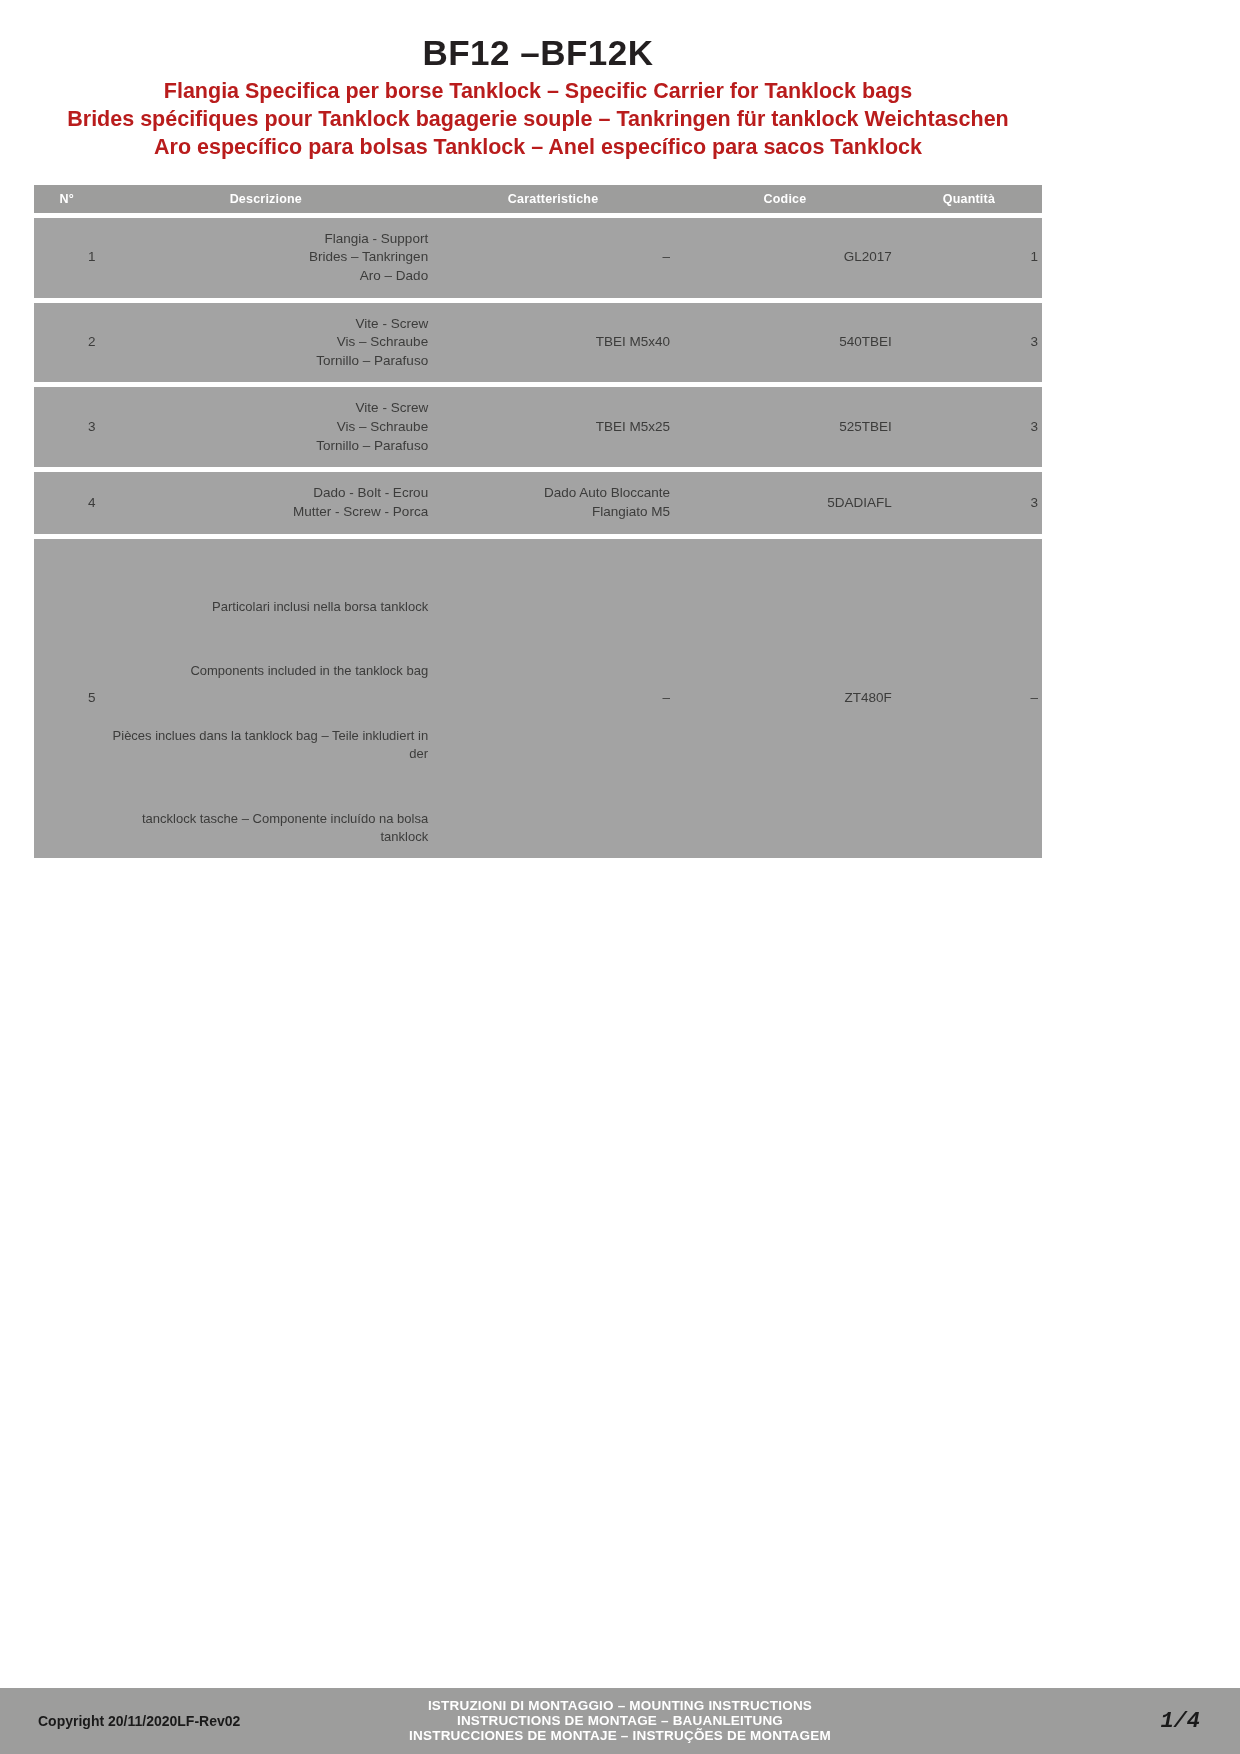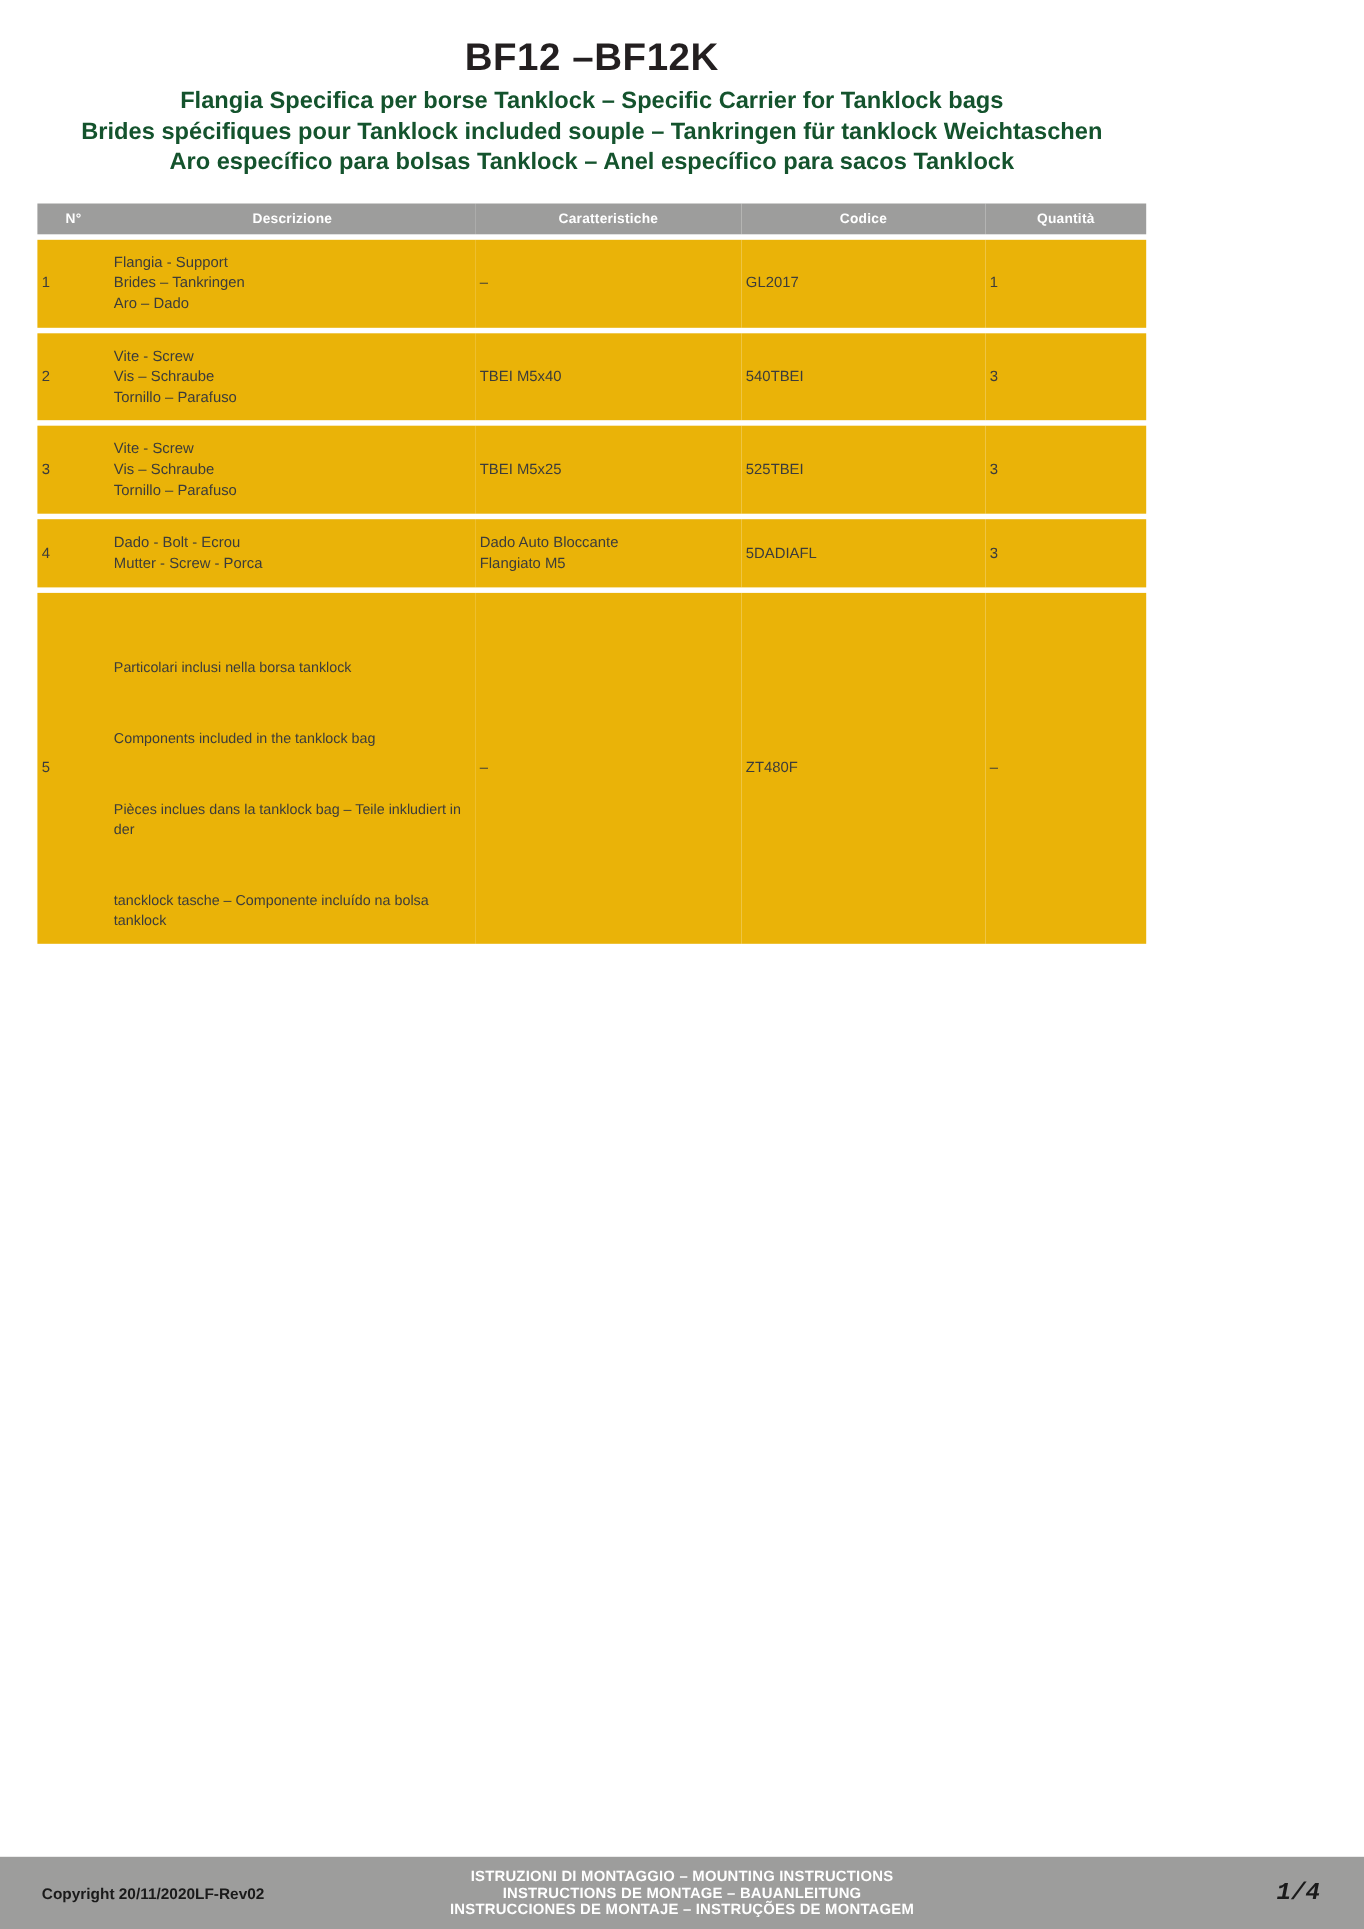--- a/index.html
+++ b/index.html
@@ -32,21 +32,21 @@
     font-size: 35px;
     font-weight: bold;
     letter-spacing: 0.5px;
     line-height: 1.1;
     color: #231f20;
   }
   .subtitle {
     font-size: 21.5px;
     font-weight: bold;
     line-height: 1.32;
-    color: #14532d;
+    color: #b91c1c;
     margin-top: 4px;
   }
   .subtitle div {
     white-space: nowrap;
   }
 
   
   .table-wrap {
     margin: 18px 34px 0 34px;
   }
@@ -59,24 +59,24 @@
   table.parts thead th {
     background: #9d9d9c;
     color: #ffffff;
     font-size: 12.5px;
     font-weight: bold;
     padding: 7px 2px;
     text-align: center;
     letter-spacing: 0.2px;
   }
   table.parts tbody td {
-    background: #eab308;
+    background: #a3a3a3;
     color: #3c3c3b;
     font-size: 13.5px;
-    text-align: left;
+    text-align: right;
     vertical-align: middle;
     padding: 12px 4px;
     line-height: 1.38;
   }
   .col-n     { width: 6.5%; }
   .col-desc  { width: 33%; }
   .col-car   { width: 24%; }
   .col-code  { width: 22%; }
   .col-qty   { width: 14.5%; }
 
@@ -136,21 +136,21 @@
 </style>
 </head>
 <body>
 
 <div class="page">
 
   <div class="header">
     <div class="title-main">BF12 –BF12K</div>
     <div class="subtitle">
       <div>Flangia Specifica per borse Tanklock – Specific Carrier for Tanklock bags</div>
-      <div>Brides spécifiques pour Tanklock included souple – Tankringen für tanklock Weichtaschen</div>
+      <div>Brides spécifiques pour Tanklock bagagerie souple – Tankringen für tanklock Weichtaschen</div>
       <div>Aro específico para bolsas Tanklock – Anel específico para sacos Tanklock</div>
     </div>
   </div>
 
   <div class="table-wrap">
     <table class="parts">
       <colgroup>
         <col class="col-n">
         <col class="col-desc">
         <col class="col-car">

